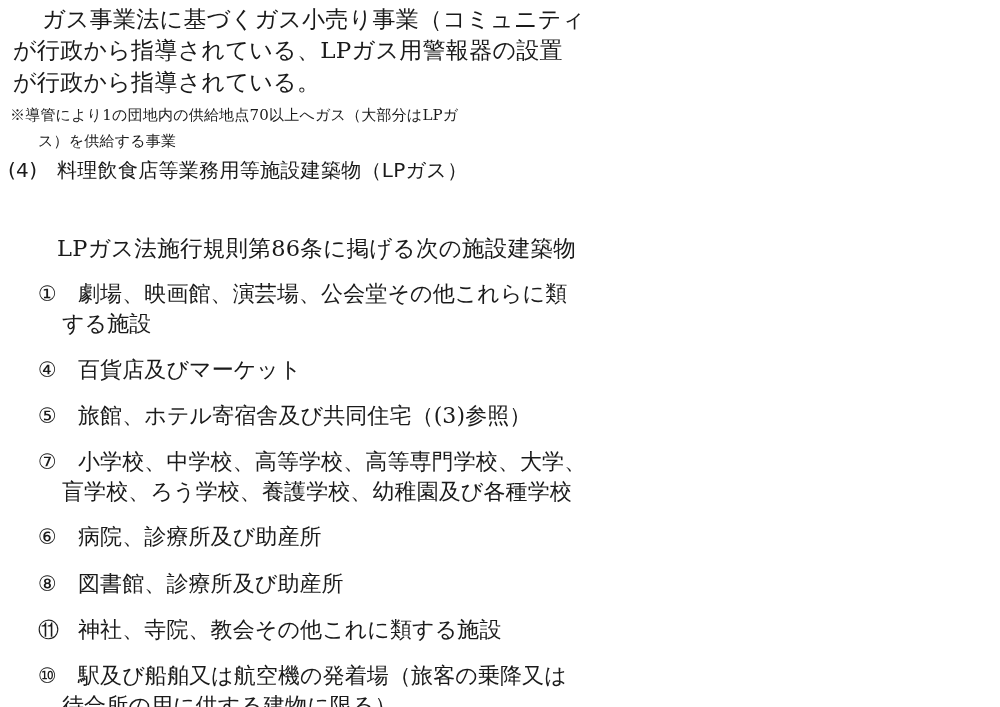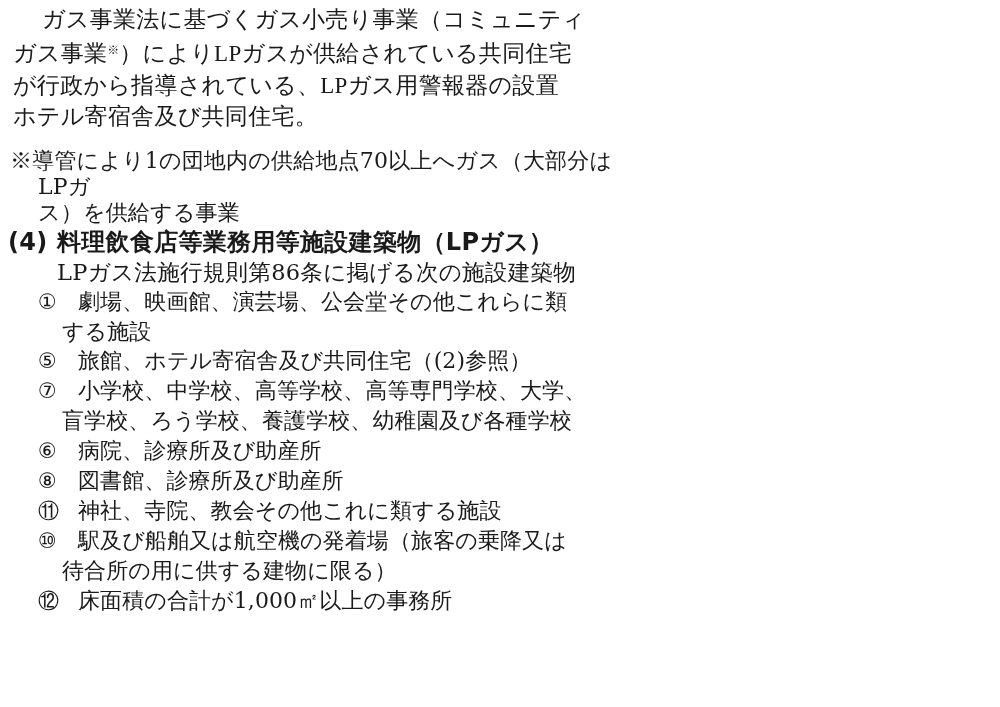--- a/index.html
+++ b/index.html
@@ -21,100 +21,102 @@
     left: 13px;
     top: 4px;
     width: 620px;
   }
   
   .p1 {
     font-size: 23px;
     line-height: 31.4px;
     letter-spacing: 0.3px;
   }
-  .p1-line { white-space: nowrap; font-family: Liberation Serif, serif; }
+  .p1-line { white-space: nowrap; }
   .p1-line.first { padding-left: 29px; }
   .sup {
     font-size: 12px;
     vertical-align: 7px;
     letter-spacing: 0;
   }
   
   .footnote {
-    margin-top: 15px;
+    margin-top: 4px;
     margin-left: -3px;
     padding-left: 28px;
     text-indent: -28px;
-    font-size: 22px;
+    font-size: 15px;
     line-height: 26px;
     white-space: pre-line;
     letter-spacing: 0.2px;
   }
   
   .heading {
     margin-top: 1px;
     margin-left: -5px;
     font-family: "DejaVu Sans", "Liberation Sans", sans-serif;
-    font-weight: 700;
-    font-size: 24px;
+    font-weight: 400;
+    font-size: 20px;
     line-height: 30px;
     white-space: nowrap;
     letter-spacing: 0.3px;
   }
   .h-num { display: inline-block; width: 49px; }
   
   .lead {
     margin-left: 44px;
     font-size: 22.5px;
     line-height: 30px;
     white-space: nowrap;
     letter-spacing: 0.3px;
+    margin-top: 48px;
   }
   
   .list {
     font-size: 22px;
     line-height: 29.2px;
     letter-spacing: 0.1px;
   }
   .list-item {
     padding-left: 49px;
     text-indent: -24px;
     white-space: pre-line;
+    margin-top: 16px;
   }
   .li-num {
     display: inline-block;
     width: 40px;
     text-indent: 0;
     font-family: "DejaVu Sans", "Liberation Sans", sans-serif;
     font-size: 21px;
   }
 </style>
 </head>
 <body>
 
 <div class="content">
 
   <div class="p1">
     <div class="p1-line first">ガス事業法に基づくガス小売り事業（コミュニティ</div>
-    <div class="p1-line"><span>ガス事業</span><span class="sup">※</span><span>）によりLPガスが供給されている共同住宅</span></div>
     <div class="p1-line">が行政から指導されている、LPガス用警報器の設置</div>
-    <div class="p1-line">ホテル寄宿舎及び共同住宅。</div>
+    <div class="p1-line">が行政から指導されている。</div>
   </div>
 
   <div class="footnote">※導管により1の団地内の供給地点70以上へガス（大部分はLPガ
 ス）を供給する事業</div>
 
   <div class="heading"><span class="h-num">(4)</span><span>料理飲食店等業務用等施設建築物（LPガス）</span></div>
 
   <div class="lead">LPガス法施行規則第86条に掲げる次の施設建築物</div>
 
   <div class="list">
     <div class="list-item"><span class="li-num">①</span><span>劇場、映画館、演芸場、公会堂その他これらに類
 する施設</span></div>
-    <div class="list-item"><span class="li-num">⑤</span><span>旅館、ホテル寄宿舎及び共同住宅（(2)参照）</span></div>
+    <div class="list-item"><span class="li-num">④</span><span>百貨店及びマーケット</span></div>
+    <div class="list-item"><span class="li-num">⑤</span><span>旅館、ホテル寄宿舎及び共同住宅（(3)参照）</span></div>
     <div class="list-item"><span class="li-num">⑦</span><span>小学校、中学校、高等学校、高等専門学校、大学、
 盲学校、ろう学校、養護学校、幼稚園及び各種学校</span></div>
     <div class="list-item"><span class="li-num">⑥</span><span>病院、診療所及び助産所</span></div>
     <div class="list-item"><span class="li-num">⑧</span><span>図書館、診療所及び助産所</span></div>
     <div class="list-item"><span class="li-num">⑪</span><span>神社、寺院、教会その他これに類する施設</span></div>
     <div class="list-item"><span class="li-num">⑩</span><span>駅及び船舶又は航空機の発着場（旅客の乗降又は
 待合所の用に供する建物に限る）</span></div>
     <div class="list-item"><span class="li-num">⑫</span><span>床面積の合計が1,000㎡以上の事務所</span></div>
   </div>
 

